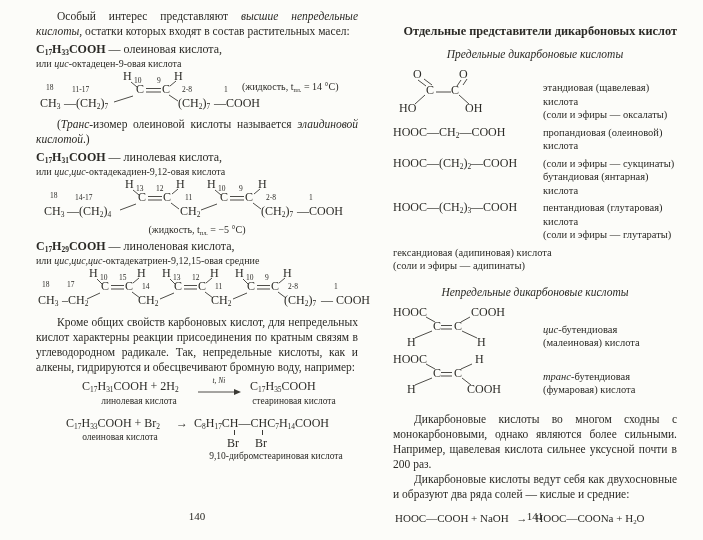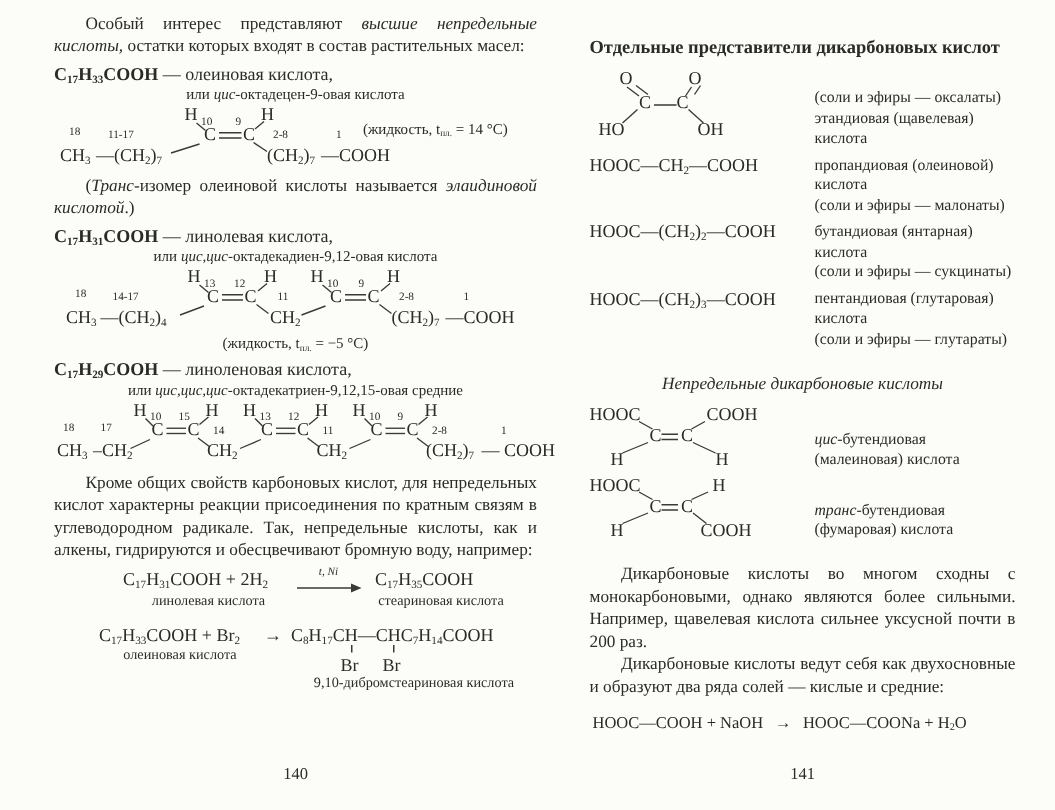--- a/index.html
+++ b/index.html
@@ -8,36 +8,36 @@
     background:#fcfcf9;color:#2b2a26;
     font-family:"Liberation Serif","DejaVu Serif",serif;
   }
   .col{position:absolute;}
   #left{left:36px;top:9px;width:322px;}
   #right{left:393px;top:24px;width:284px;}
   p.body{font-size:11.5px;line-height:15px;text-align:justify;margin:0;text-indent:21px;}
   .it{font-style:italic;}
   .fline{font-size:12px;line-height:15px;margin:3px 0 1px;font-family:Liberation Serif, serif;}
   .fline b{font-weight:bold;}
-  .altline{font-size:10px;line-height:12px;text-align:center;margin:0 0 1px;}
+  .altline{font-size:10px;line-height:12px;margin:0 0 1px;}
   .noteline{font-size:10px;line-height:12px;text-align:center;margin:1px 0 2px;}
   sub{font-size:0.62em;vertical-align:-0.28em;line-height:0;}
   .struct{position:relative;font-size:12px;}
   .struct span{position:absolute;white-space:nowrap;line-height:11px;}
   .struct .num{font-size:7.5px;line-height:8px;}
   .struct svg{position:absolute;left:0;top:0;}
   .struct line{stroke:#3a3934;stroke-width:0.9;}
   .snote{font-size:10px !important;}
   .eq{position:relative;font-size:12px;}
   .eq .abs{position:absolute;white-space:nowrap;line-height:14px;}
   .eq .lab{position:absolute;font-size:9.5px;line-height:11px;text-align:center;}
   .rxn{position:absolute;text-align:center;}
   .rxn .cond{display:block;font-size:7.5px;font-style:italic;line-height:9px;}
   .tick{position:absolute;width:0;height:5px;border-left:1px solid #3a3934;}
-  .hb{font-weight:bold;font-size:12.3px;text-align:left;line-height:15px;margin:0 0 8px;}
+  .hb{font-weight:bold;font-size:12.3px;text-align:right;line-height:15px;margin:0 0 8px;}
   .hi{font-style:italic;font-size:11.5px;text-align:center;line-height:14px;margin:0 0 8px;}
   .acid-row{display:flex;margin-bottom:4px;}
   .af{width:150px;font-size:12px;line-height:13px;flex:none;}
   .an{font-size:10.5px;line-height:13.5px;}
   .unsat-row{display:flex;margin-bottom:5px;}
   .us{width:150px;flex:none;}
   .ulab{font-size:10.5px;line-height:13px;padding-top:16px;}
   .pagenum{position:absolute;top:510px;font-size:11px;text-align:center;}
   .req{position:relative;font-size:11px;margin:6px 0 0 2px;white-space:nowrap;}
 </style>
@@ -203,20 +203,21 @@
     <div class="tick" style="left:196px;top:14px"></div>
     <span class="abs" style="left:161px;top:20px">Br</span>
     <span class="abs" style="left:189px;top:20px">Br</span>
     <span class="lab" style="left:120px;top:35px;width:180px">9,10-дибромстеариновая кислота</span>
   </div>
 </div>
 
 <div id="right" class="col">
 
   <div class="hb">Отдельные представители дикарбоновых кислот</div>
+  <div class="hi">Предельные дикарбоновые кислоты</div>
 
   <div class="acid-row">
     <div class="af">
       <div class="struct" style="width:110px;height:46px;margin-left:6px;">
         <svg width="110" height="46">
           <line x1="19" y1="11" x2="27" y2="17"></line>
             <line x1="25" y1="10" x2="33" y2="16"></line>
           <line x1="62" y1="11" x2="58" y2="17"></line>
             <line x1="68" y1="10" x2="64" y2="16"></line>
           <line x1="37" y1="23" x2="52" y2="23"></line>
@@ -225,47 +226,50 @@
         </svg>
         <span style="left:14px;top:0">O</span>
         <span style="left:60px;top:0">O</span>
         <span style="left:27px;top:16px">C</span>
         <span style="left:52px;top:16px">C</span>
         <span style="left:0;top:34px">HO</span>
         <span style="left:66px;top:34px">OH</span>
       </div>
     </div>
     <div class="an" style="padding-top:12px">
+      <div>этандиовая (щавелевая) кислота</div>
       <div>(соли и эфиры — оксалаты)</div>
-      <div>этандиовая (щавелевая) кислота</div>
     </div>
   </div>
 
   <div class="acid-row">
     <div class="af">HOOC—CH<sub>2</sub>—COOH</div>
     <div class="an">
       <div>пропандиовая (олеиновой) кислота</div>
-      <div>(соли и эфиры — малонаты)</div>
     </div>
   </div>
   <div class="acid-row">
     <div class="af">HOOC—(CH<sub>2</sub>)<sub>2</sub>—COOH</div>
     <div class="an">
+      <div>(соли и эфиры — сукцинаты)</div>
       <div>бутандиовая (янтарная) кислота</div>
-      <div>(соли и эфиры — сукцинаты)</div>
     </div>
   </div>
   <div class="acid-row">
     <div class="af">HOOC—(CH<sub>2</sub>)<sub>3</sub>—COOH</div>
     <div class="an">
       <div>пентандиовая (глутаровая) кислота</div>
       <div>(соли и эфиры — глутараты)</div>
     </div>
   </div>
   <div class="acid-row">
+    <div class="an">
+      <div>гександиовая (адипиновая) кислота</div>
+      <div>(соли и эфиры — адипинаты)</div>
+    </div>
   </div>
 
   <div class="hi" style="margin:12px 0 8px">Непредельные дикарбоновые кислоты</div>
 
   <div class="unsat-row">
     <div class="us">
       <div class="struct" style="width:120px;height:42px;">
         <svg width="120" height="42">
           <line x1="33" y1="10" x2="42" y2="15"></line>
           <line x1="68" y1="15" x2="77" y2="10"></line>

